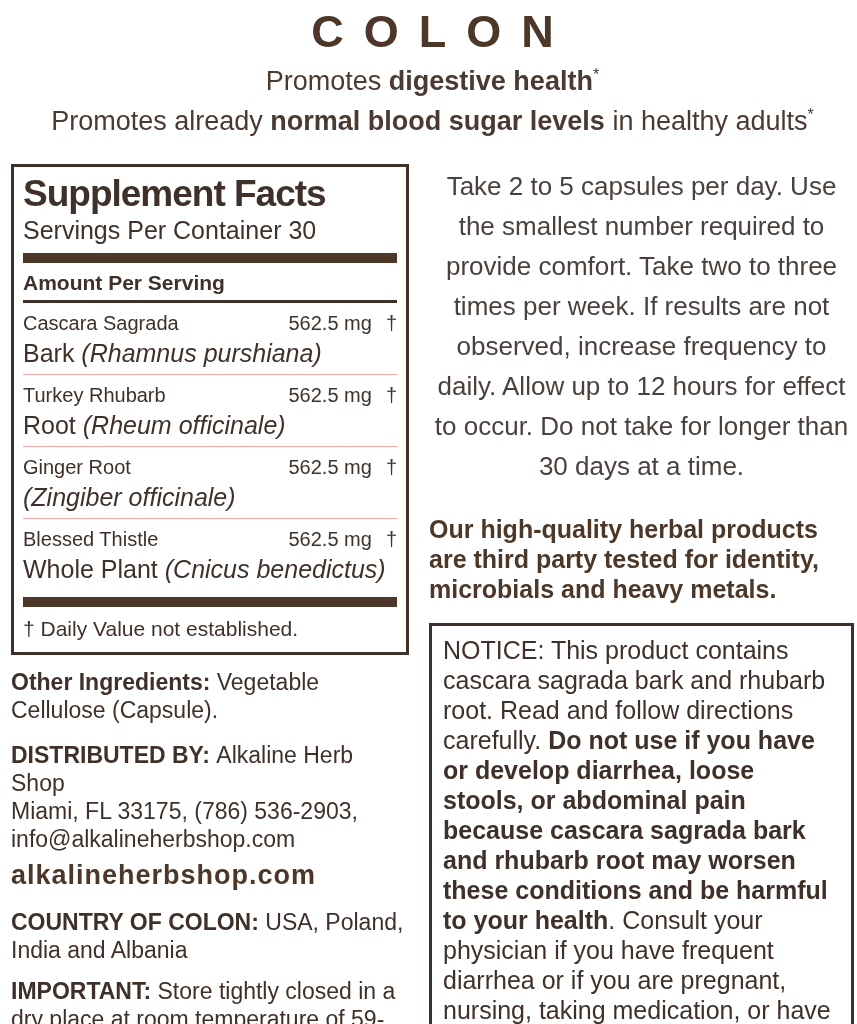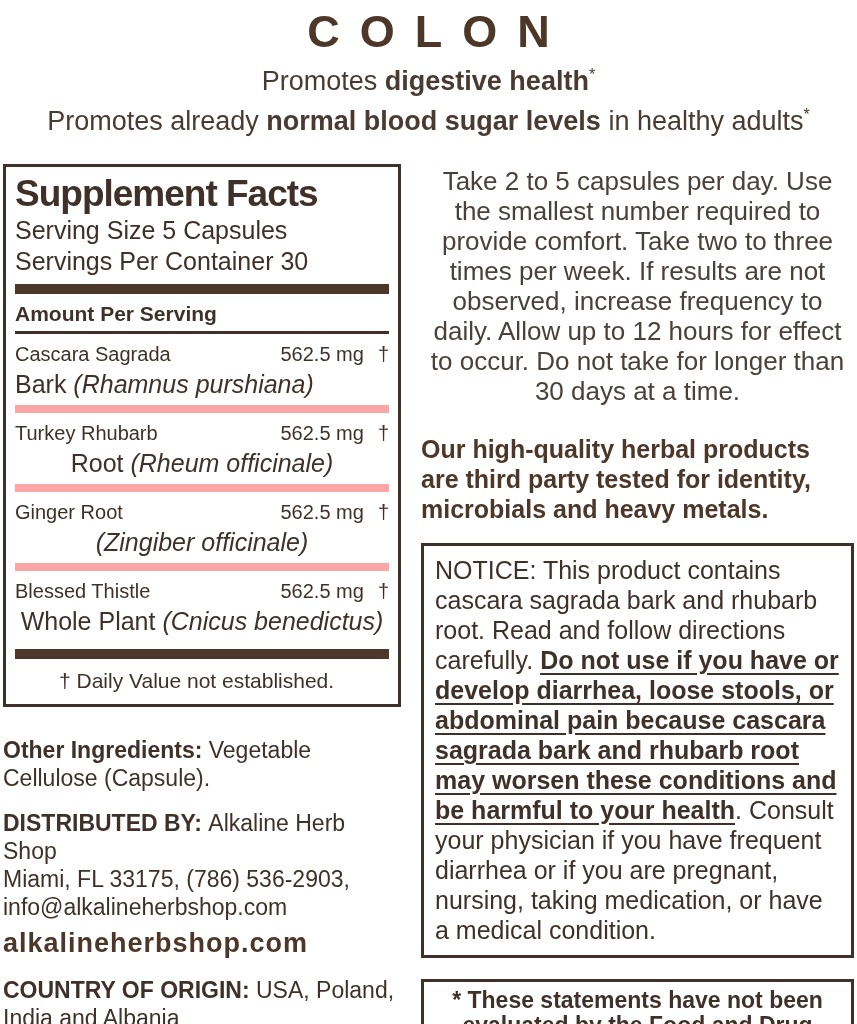--- a/index.html
+++ b/index.html
@@ -2,21 +2,21 @@
 <html><head>
 <meta charset="utf-8">
 <style>
   * { margin:0; padding:0; box-sizing:border-box; }
   html,body { background:#ffffff; }
   body {
     width:857px; height:1024px; overflow:hidden;
     font-family:"Liberation Sans", sans-serif;
     color:#433630;
   }
-  .page { position:relative; width:857px; height:940px; padding:6px 0 0 0; }
+  .page { position:relative; width:857px; height:940px; padding:6px 0 0 8px; }
 
   
   .brand-title {
     text-align:center; color:#4C3728;
     font-size:45px; font-weight:700; letter-spacing:20px; text-indent:20px;
     line-height:52px;
   }
   .subtitle { text-align:center; color:#4a3a31; font-size:27px; line-height:33px; font-weight:400; }
   .subtitle b { font-weight:700; }
   sup.ast { font-size:60%; vertical-align:super; }
@@ -27,56 +27,56 @@
   .col-right { flex:1; }
 
   
   .facts-box { border:3px solid #3f3129; padding:6px 9px 8px 9px; color:#3f3129; }
   .facts-title { font-size:37px; font-weight:700; letter-spacing:-1px; line-height:42px; }
   .facts-serving { font-size:25px; line-height:31px; }
   .bar-thick { height:10px; background:#4C3728; margin:7px 0 5px 0; }
   .amount-header { font-size:21px; font-weight:700; line-height:26px; padding:2px 0 4px 0; }
   .rule-3 { border-top:3px solid #3f3129; }
   .facts-row { padding:5px 0 6px 0; }
-  .facts-row + .facts-row { border-top:8px solid #fca5a5;text-align:center; }
+  .facts-row + .facts-row { border-top:1px solid #fca5a5; }
   .row-line1 { display:flex; justify-content:space-between; font-size:20px; line-height:30px; }
   .row-amount { white-space:nowrap; }
   .row-dagger { display:inline-block; margin-left:14px; }
   .row-line2 { font-size:25px; line-height:30px; }
   .row-line2 i { font-style:italic; }
-  .facts-footnote { font-size:21px; line-height:26px; padding:4px 0 2px 0;margin-left:44px; }
+  .facts-footnote { font-size:21px; line-height:26px; padding:4px 0 2px 0; }
 
   
   .lp { font-size:23px; line-height:28px; color:#3f3129; }
   .lp b { font-weight:700; }
-  .mt14 { margin-top:29px; }
+  .mt14 { margin-top:13px; }
   .mt18 { margin-top:17px; }
   .website {
     margin-top:6px; color:#4C3728;
     font-size:27px; font-weight:700; letter-spacing:1px; line-height:32px;
   }
 
   
   .directions-title {
     text-align:center; color:#4C3728;
     font-size:27px; font-weight:700; letter-spacing:2px; line-height:31px;
   }
   .directions-body {
     text-align:center; color:#4a413c;
-    font-size:26px; line-height:30px; font-weight:400; margin-top:2px;
+    font-size:26px; line-height:40px; font-weight:400; margin-top:2px;
   }
   .quality-note {
     margin-top:28px; color:#4C3728;
     font-size:25px; font-weight:700; line-height:30px;
   }
   .notice-box {
     margin-top:19px; border:3px solid #3f3129; padding:9px 11px 10px 11px;
     font-size:25px; line-height:30px; color:#3f3129;
   }
-  .notice-box .warn { font-weight:700; text-decoration:underline; text-underline-offset:4px; }
+  .notice-box .warn { font-weight:700; text-underline-offset:4px; }
   .disclaimer-box {
     margin-top:21px; border:3px solid #3f3129; padding:6px 8px;
     text-align:center; font-size:23px; font-weight:700; line-height:25px; color:#3f3129;
   }
 </style>
 </head>
 <body>
 
 <div class="page">
 
@@ -87,21 +87,20 @@
   <div class="subtitle">
     <span>Promotes already </span><b>normal blood sugar levels</b><span> in healthy adults</span><sup class="ast">*</sup>
   </div>
 
   <div class="columns">
 
     <div class="col-left">
 
       <div class="facts-box">
         <div class="facts-title">Supplement Facts</div>
-        <div class="facts-serving">Serving Size 5 Capsules</div>
         <div class="facts-serving">Servings Per Container 30</div>
         <div class="bar-thick"></div>
         <div class="amount-header">Amount Per Serving</div>
         <div class="rule-3"></div>
 
         <div class="facts-row">
           <div class="row-line1">
             <span>Cascara Sagrada</span>
             <span class="row-amount"><span>562.5 mg</span><span class="row-dagger">†</span></span>
           </div>
@@ -142,21 +141,21 @@
 
       <div class="lp mt18">
         <b>DISTRIBUTED BY: </b><span>Alkaline Herb Shop</span><br>
         <span>Miami, FL 33175, (786) 536-2903,</span><br>
         <span>info@alkalineherbshop.com</span>
       </div>
 
       <div class="website">alkalineherbshop.com</div>
 
       <div class="lp mt18">
-        <b>COUNTRY OF ORIGIN: </b><span>USA, Poland, India and Albania</span>
+        <b>COUNTRY OF COLON: </b><span>USA, Poland, India and Albania</span>
       </div>
 
       <div class="lp mt14">
         <b>IMPORTANT: </b><span>Store tightly closed in a dry place at room temperature of 59-86 °F (15-30 °C).</span>
       </div>
     </div>
 
     <div class="col-right">
 
       <div class="directions-body">Take 2 to 5 capsules per day. Use the smallest number required to provide comfort. Take two to three times per week. If results are not observed, increase frequency to daily. Allow up to 12 hours for effect to occur. Do not take for longer than 30 days at a time.</div>

